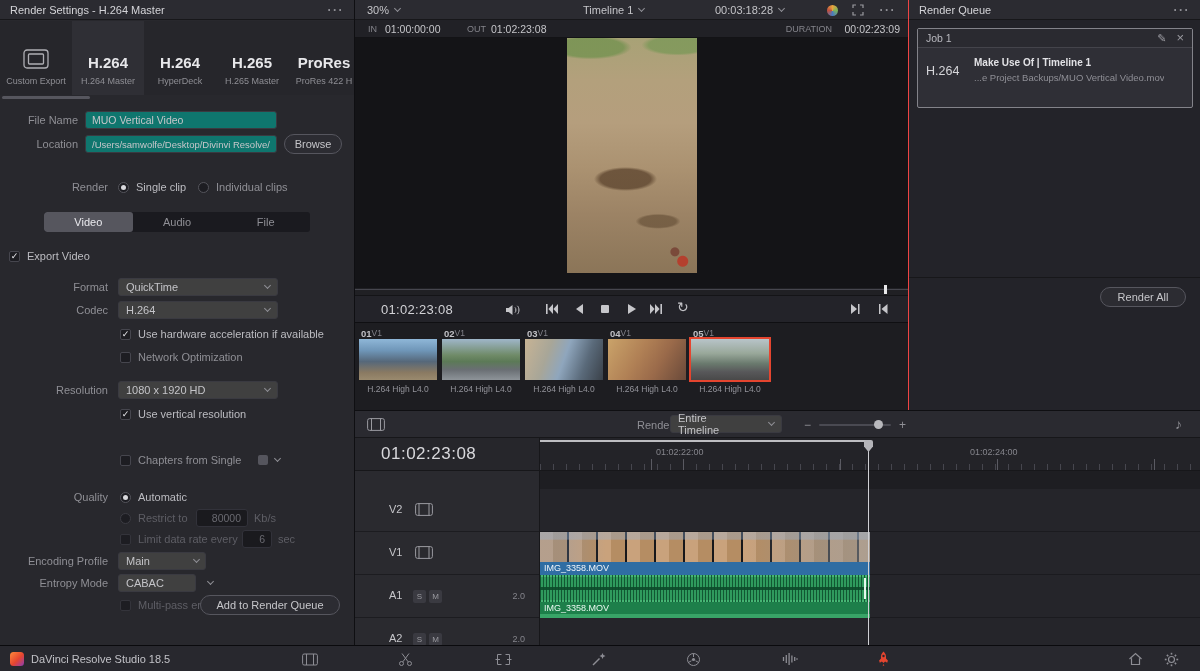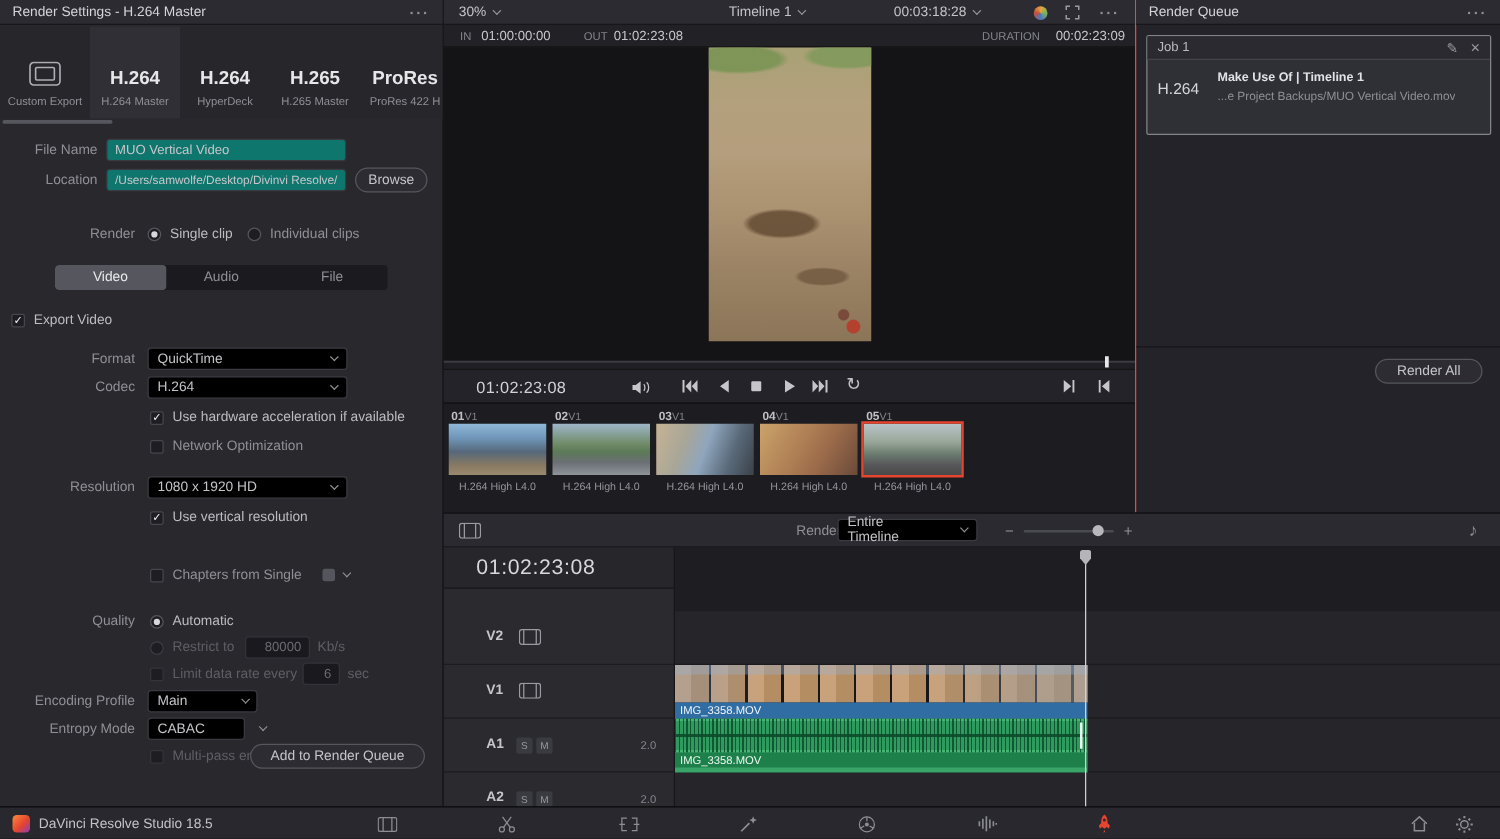--- a/index.html
+++ b/index.html
@@ -36,21 +36,21 @@
   .row { position:absolute; left:0; right:0; height:18px; }
   .flabel { position:absolute; left:0; top:0; line-height:18px; font-size:11px; color:#8f8f95; text-align:right; }
   .w78 { width:78px; } .w108 { width:108px; }
   .tinput { position:absolute; top:0; height:18px; background:#0f766e; border:1px solid #3a3a41; border-radius:3px;
             color:#c6c6ca; font-size:10.5px; padding:0 6px; font-family:"Liberation Sans",sans-serif; outline:none; }
   .tinput.small { font-size:9.5px; }
   .tinput.dim { color:#6a6a71; background:#1a1a1e; border-color:#32323a; text-align:right; }
   .pill { height:20px; border-radius:10px; border:1px solid #56565e; background:#2c2c32; color:#c6c6ca;
           font-size:11px; font-family:"Liberation Sans",sans-serif; cursor:default; }
   .browse { position:absolute; top:-1px; left:284px; width:58px; }
-  .selbox { position:absolute; top:0; height:18px; background:#000000; border:1px solid #3a3a41; border-radius:3px;
+  .selbox { position:absolute; top:0; height:18px; background:#404040; border:1px solid #3a3a41; border-radius:3px;
             display:flex; align-items:center; justify-content:space-between; padding:0 7px; font-size:11px; color:#c4c4c8;gap:44px; }
   .radio { width:11px; height:11px; border-radius:50%; border:1px solid #55555c; background:#1d1d22; position:relative; flex:none; }
   .radio.on::after { content:""; position:absolute; inset:2px; border-radius:50%; background:#d8d8dc; }
   .radio.dim { border-color:#3c3c43; }
   .grp { position:absolute; top:0; display:flex; align-items:center; gap:7px; height:18px; }
   .rlabel { font-size:11px; color:#8f8f95; }
   .rlabel.on { color:#bcbcc1; }
   .rlabel.dim { color:#5e5e65; }
   .tabbar { position:absolute; left:44px; width:266px; height:20px; background:#1a1a1f; border-radius:3px; display:flex; overflow:hidden; }
   .tab { flex:1; display:flex; align-items:center; justify-content:center; font-size:11px; color:#8f8f95; cursor:default; }
@@ -123,21 +123,21 @@
            font-size:17px; color:#d8d8dc; letter-spacing:.5px; }
   .tl-ruler { position:absolute; top:27px; left:185px; right:0; height:33px; background:#232328; border-bottom:1px solid #17171a; }
   .tl-ruler::before { content:""; position:absolute; left:0; right:0; bottom:0; height:6px;
       background:repeating-linear-gradient(90deg,#46464e 0 1px,transparent 1px 13px); }
   .tl-ruler::after { content:""; position:absolute; left:0; right:0; bottom:0; height:11px;
       background:repeating-linear-gradient(90deg,#5a5a62 0 1px,transparent 1px 157px); background-position:143px 0; }
   .range-line { position:absolute; top:2px; left:0; width:329px; height:2px; background:#d8d8dc; opacity:.85; }
   .rl-label { position:absolute; top:9px; font-size:9px; color:#85858c; }
   .tl-heads { position:absolute; top:60px; left:0; width:185px; bottom:0; background:#2a2a2f; border-right:1px solid #17171a; }
   .trow { position:absolute; left:0; right:0; height:43px; border-bottom:1px solid #1c1c20; }
-  .t-name { position:absolute; left:34px; top:14px; font-size:11px; font-weight:bold; color:#c6c6ca; }
+  .t-name { position:absolute; left:34px; top:14px; font-size:11px; font-weight:normal; color:#c6c6ca; }
   .t-filmico { position:absolute; left:60px; top:14px; }
   .t-sm { position:absolute; top:15px; width:13px; height:13px; border-radius:2px; background:#3a3a41; color:#9a9aa0;
           font-size:8px; display:flex; align-items:center; justify-content:center; }
   .t-ch { position:absolute; right:14px; top:16px; font-size:9px; color:#85858c; }
   .tl-lanes { position:absolute; top:60px; left:185px; right:0; bottom:0; background:#1e1e22; }
   .lrow { position:absolute; left:0; right:0; height:43px; background:#25252a; border-bottom:1px solid #1b1b1f; }
   .vclip { position:absolute; left:0; top:61px; width:330px; height:43px; }
   .vthumbs { height:30px;
     background:
       linear-gradient(180deg, rgba(150,180,215,.35) 0 24%, rgba(0,0,0,0) 27%),
@@ -524,20 +524,25 @@
         <span class="chev"></span>
       </div>
       <span class="tlt-glyph" style="left:449px">−</span>
       <div class="tlt-slider"></div>
       <div class="tlt-knob"></div>
       <span class="tlt-glyph" style="left:544px">+</span>
       <span class="tlt-glyph" style="left:820px;top:5px;font-size:14px">♪</span>
     </div>
 
     <div class="tl-tc">01:02:23:08</div>
+    <div class="tl-ruler">
+      <div class="range-line"></div>
+      <span class="rl-label" style="left:116px">01:02:22:00</span>
+      <span class="rl-label" style="left:430px">01:02:24:00</span>
+    </div>
 
     <div class="tl-heads">
       <div class="trow" style="top:18px">
         <span class="t-name">V2</span>
         <span class="t-filmico">
           <svg width="18" height="13" viewBox="0 0 18 13" fill="none" stroke="#9a9aa0">
               <rect x="0.6" y="0.6" width="16.8" height="11.8" rx="2"></rect>
               <line x1="4" y1="0.6" x2="4" y2="12.4"></line>
               <line x1="14" y1="0.6" x2="14" y2="12.4"></line>
             </svg>

